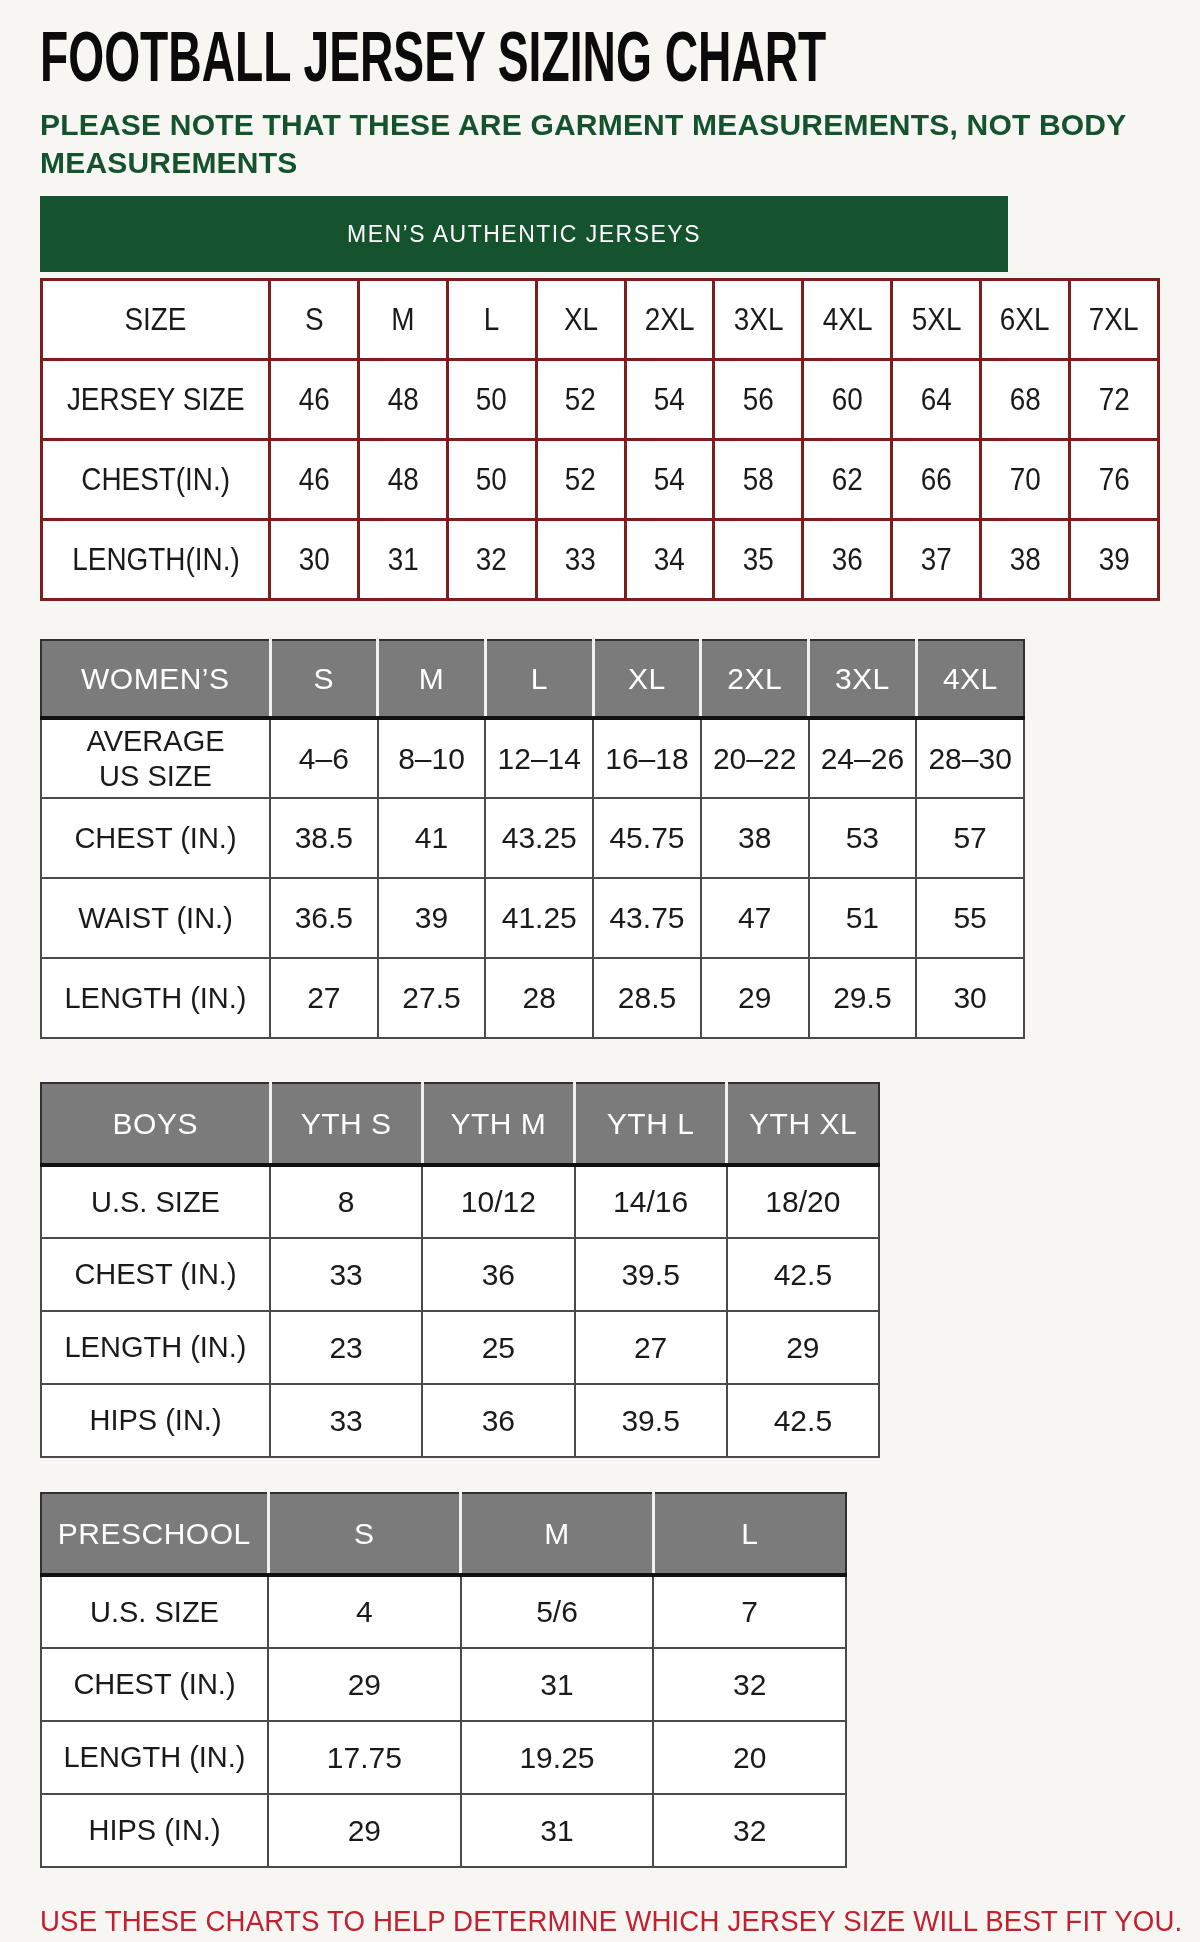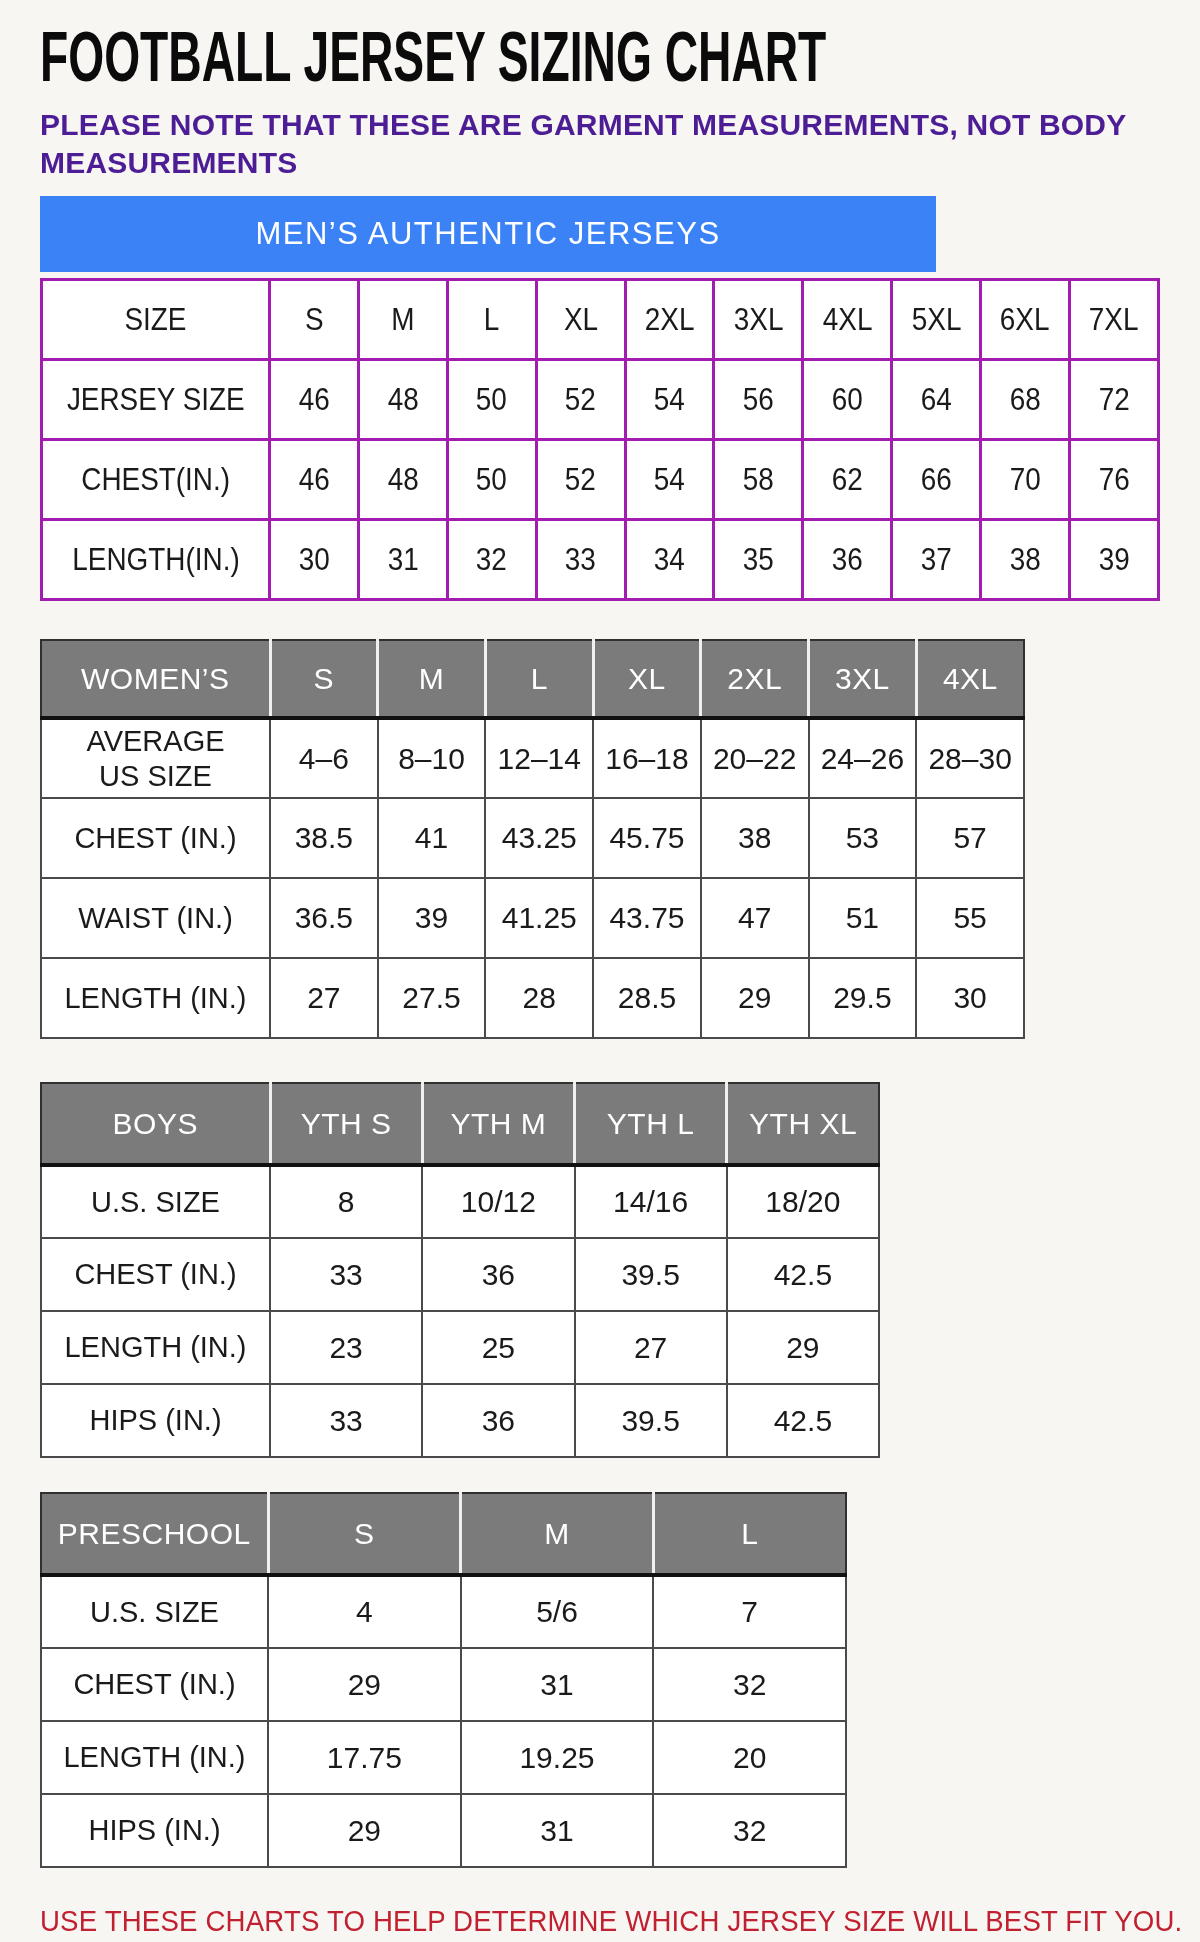--- a/index.html
+++ b/index.html
@@ -20,50 +20,50 @@
     line-height: 1.0;
     white-space: nowrap;
     transform: scaleX(0.66);
     transform-origin: 0 50%;
     letter-spacing: 0px;
   }
   .subtitle {
     margin-top: 14px;
     font-size: 30px;
     font-weight: bold;
-    color: #4c1d95;
+    color: #14532d;
     line-height: 1.25;
     letter-spacing: 0.2px;
   }
   .banner {
     margin-top: 15px;
-    width: 896px;
+    width: 968px;
     height: 76px;
-    background: #3b82f6;
+    background: #14532d;
     color: #ffffff;
-    font-size: 31px;
+    font-size: 23px;
     letter-spacing: 1.5px;
     text-align: center;
     line-height: 76px;
   }
   table {
     border-collapse: collapse;
     table-layout: fixed;
     background: #ffffff;
   }
   td, th {
     text-align: center;
     vertical-align: middle;
     color: #1a1a1a;
     font-weight: normal;
     overflow: hidden;
   }
   
   table.mens { width: 1120px; margin-top: 6px; border: 3px solid #3c3c3c; }
-  table.mens td { border: 3px solid #a21caf; height: 80px; font-size: 31px; }
+  table.mens td { border: 3px solid #7f1d1d; height: 80px; font-size: 31px; }
   table.mens td .cd { display: inline-block; transform: scaleX(0.9); white-space: nowrap; }
   
   table.ghdr { border: 2px solid #303030; }
   table.ghdr th {
     background: #7b7b7b;
     color: #ffffff;
     font-size: 30px;
     letter-spacing: 0.5px;
     border-left: 3px solid #f1f0ee;
     border-bottom: 4px solid #111111;

